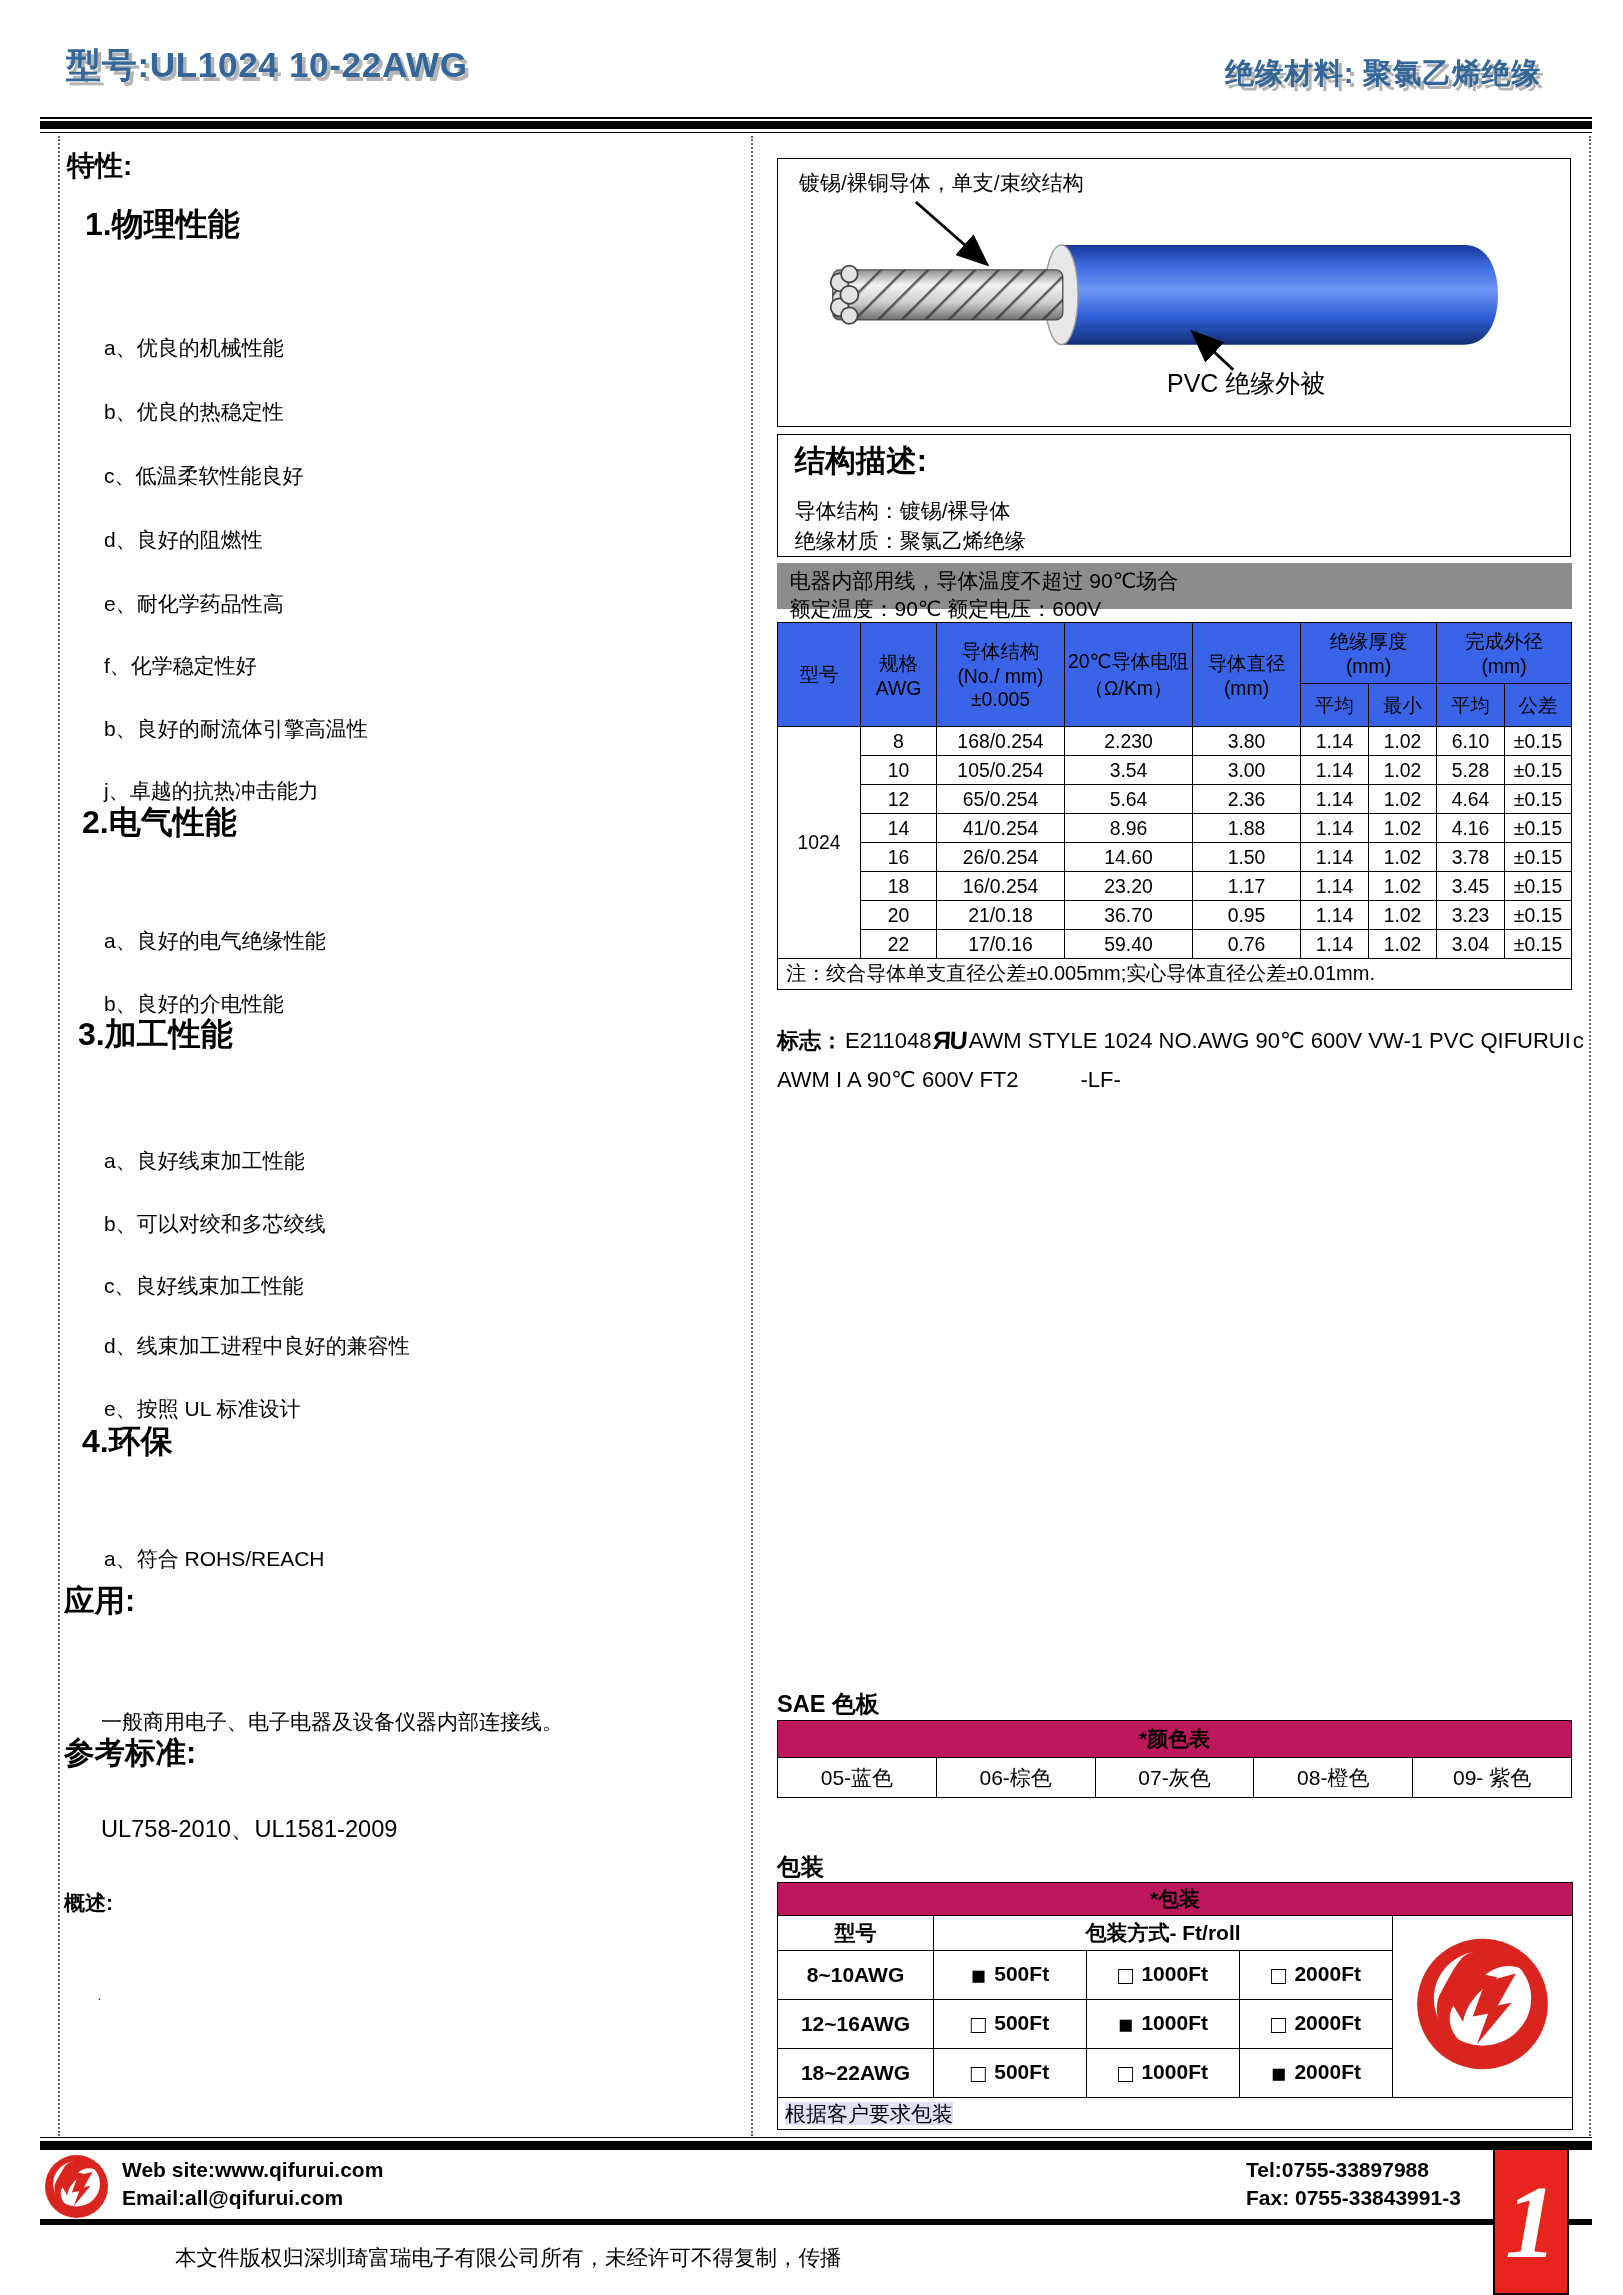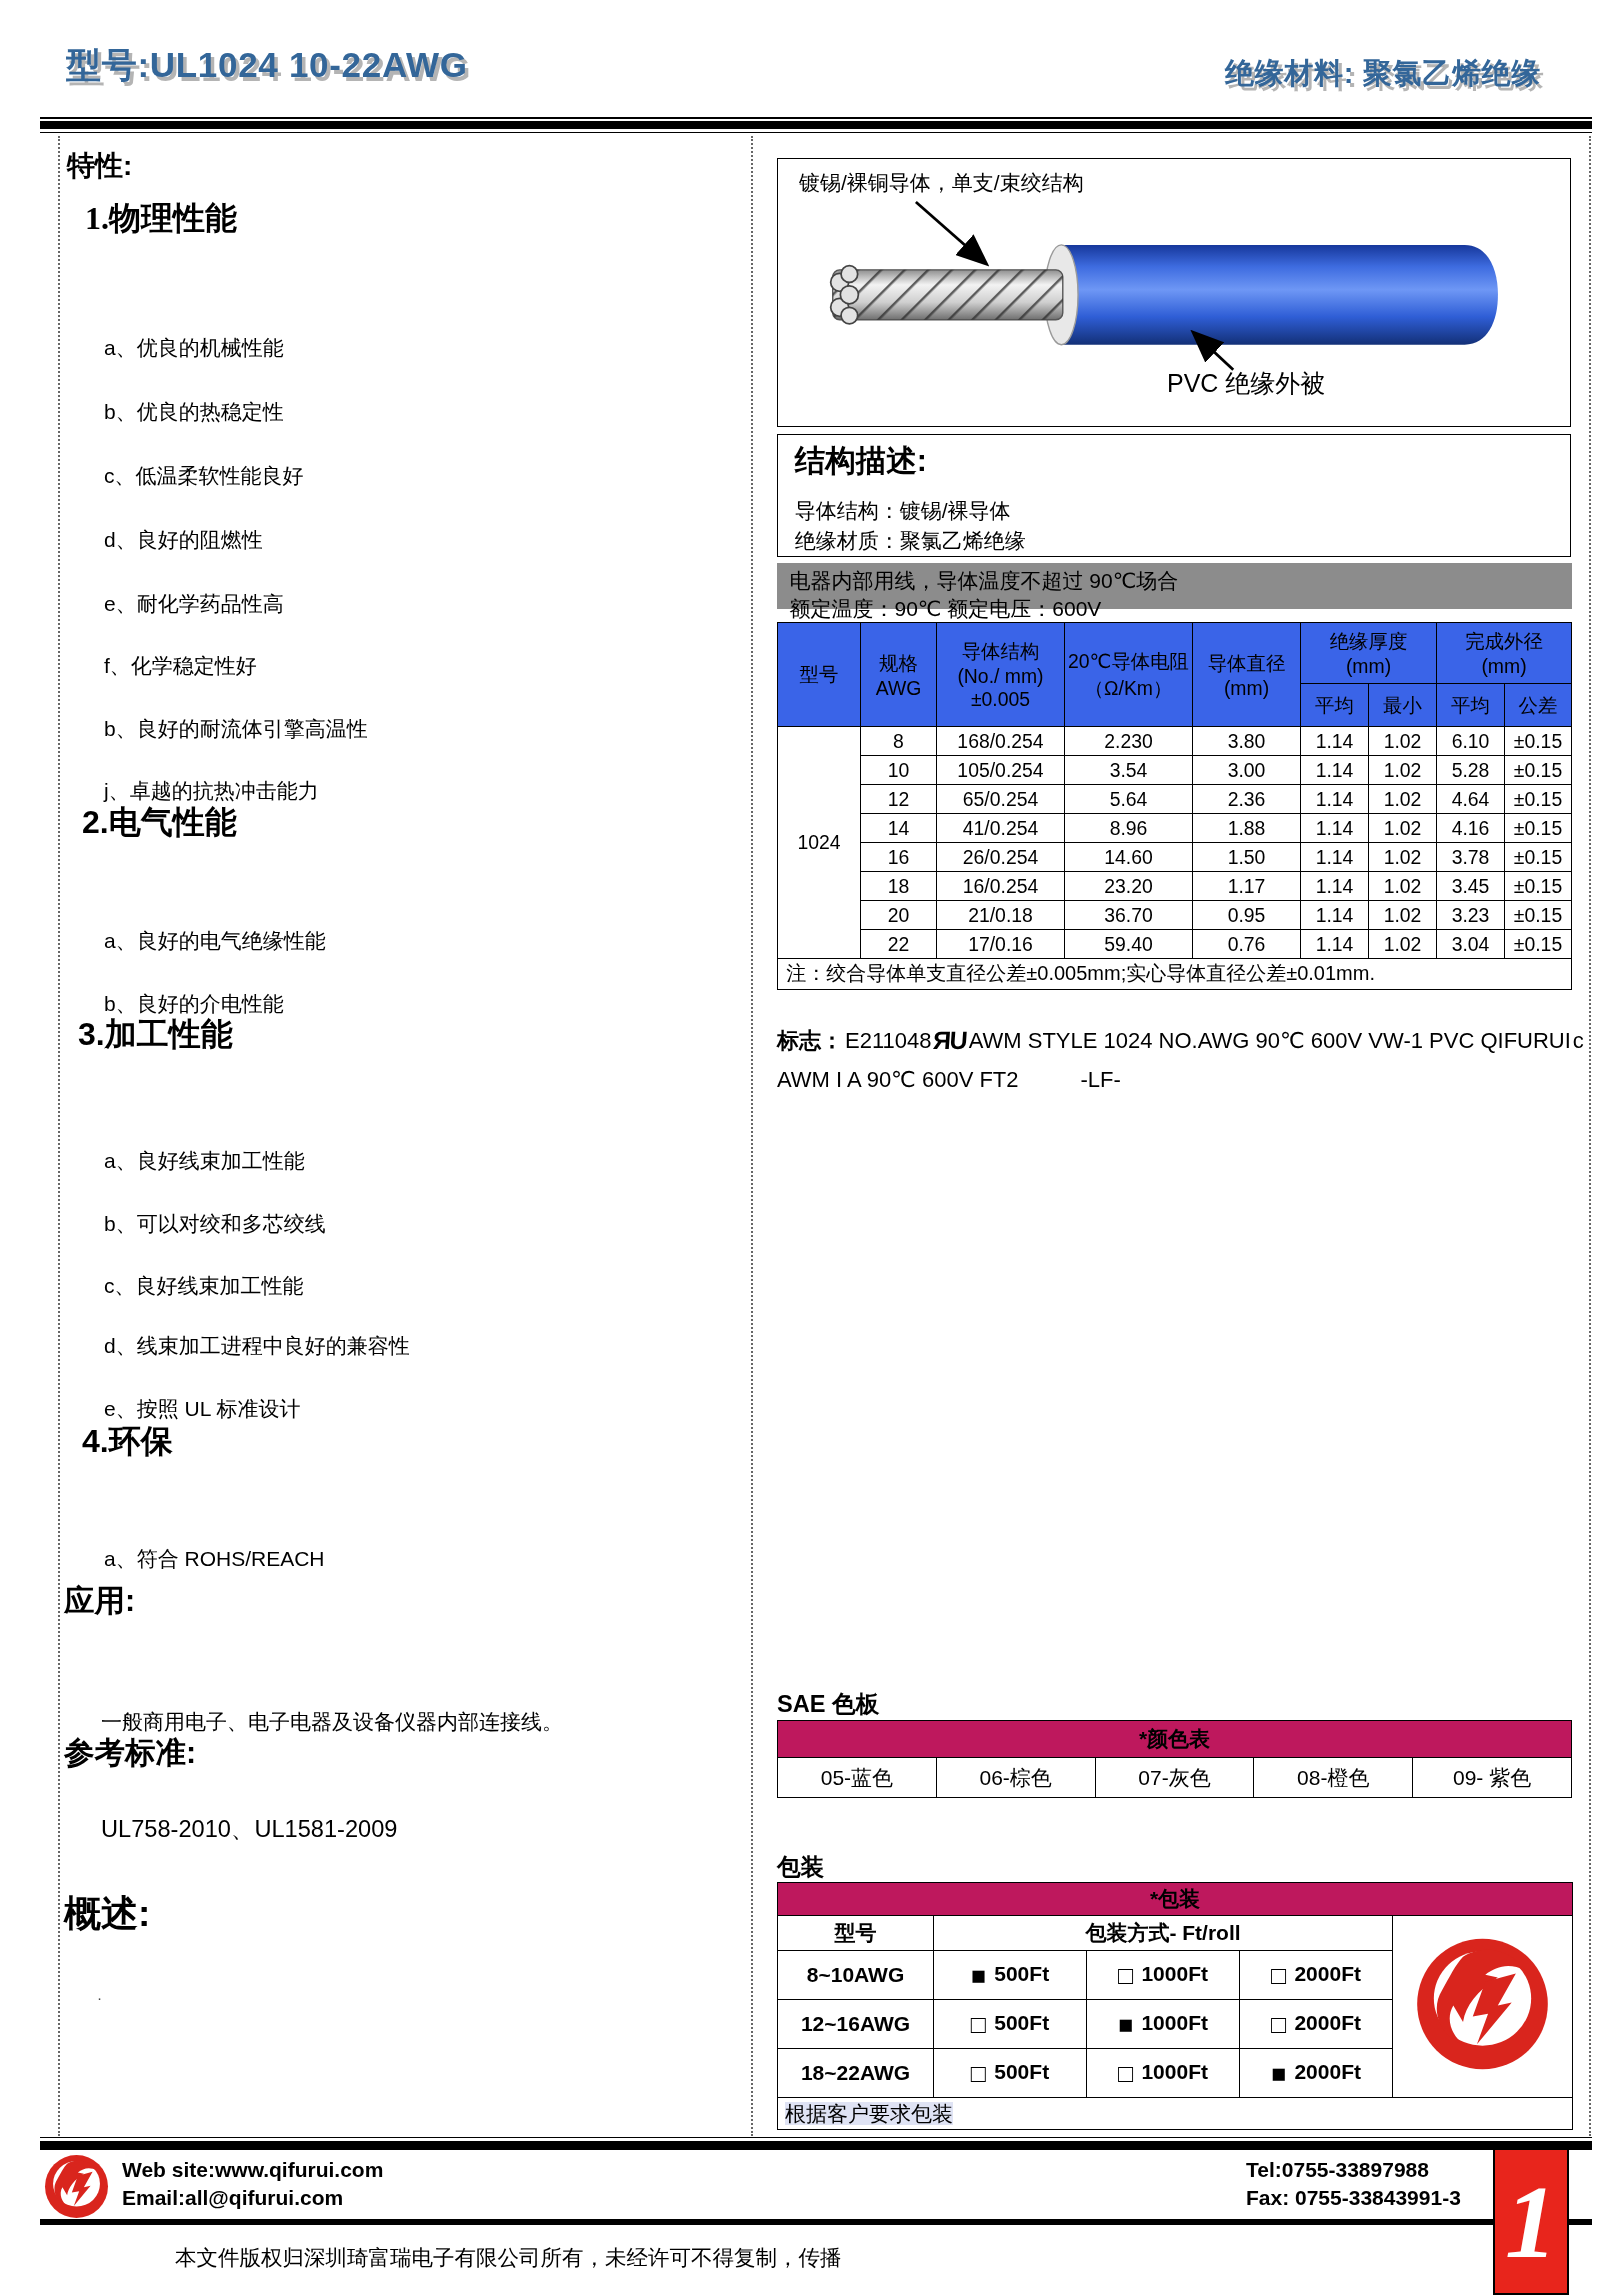--- a/index.html
+++ b/index.html
@@ -51,21 +51,21 @@
   <div class="abs rule" style="left:40px;right:31px;top:117px;height:2.1px;"></div>
   <div class="abs rule" style="left:40px;right:31px;top:121px;height:7.6px;"></div>
   <div class="abs rule" style="left:40px;right:31px;top:132px;height:1.4px;"></div>
 
   <div class="abs vdot" style="left:58px;top:136px;height:2000px;"></div>
   <div class="abs vdot" style="left:751px;top:136px;height:2000px;"></div>
   <div class="abs vdot" style="left:1589px;top:136px;height:2000px;"></div>
 
   <div class="abs sec-title" style="left:67px;top:147px;">特性:</div>
 
-  <div class="abs sec-head" style="left:85px;top:197px;font-family:Liberation Serif, serif;">1.物理性能</div>
+  <div class="abs sec-head" style="left:85px;top:203px;">1.物理性能</div>
   <div class="abs feat-item" style="left:104px;top:286px;">a、优良的机械性能</div>
   <div class="abs feat-item" style="left:104px;top:350px;">b、优良的热稳定性</div>
   <div class="abs feat-item" style="left:104px;top:414px;">c、低温柔软性能良好</div>
   <div class="abs feat-item" style="left:104px;top:478px;">d、良好的阻燃性</div>
   <div class="abs feat-item" style="left:104px;top:542px;">e、耐化学药品性高</div>
   <div class="abs feat-item" style="left:104px;top:604px;">f、化学稳定性好</div>
   <div class="abs feat-item" style="left:104px;top:667px;">b、良好的耐流体引擎高温性</div>
   <div class="abs feat-item" style="left:104px;top:729px;">j、卓越的抗热冲击能力</div>
 
   <div class="abs sec-head" style="left:82px;top:801px;">2.电气性能</div>
@@ -81,21 +81,21 @@
 
   <div class="abs sec-head" style="left:82px;top:1420px;">4.环保</div>
   <div class="abs feat-item" style="left:104px;top:1497px;">a、符合 ROHS/REACH</div>
 
   <div class="abs sec-title" style="left:64px;top:1581px;font-size:30.5px;">应用:</div>
   <div class="abs feat-item" style="left:101px;top:1660px;">一般商用电子、电子电器及设备仪器内部连接线。</div>
 
   <div class="abs sec-title" style="left:64px;top:1733px;font-size:30.5px;">参考标准:</div>
   <div class="abs" style="left:101px;top:1813px;font-size:23.6px;">UL758-2010、UL1581-2009</div>
 
-  <div class="abs sec-title" style="left:64px;top:1889px;font-size:37px;">概述:</div>
+  <div class="abs sec-title" style="left:64px;top:1889px;font-size:21px;">概述:</div>
   <div class="abs" style="left:97px;top:1989px;font-size:15.3px;color:#444;">·</div>
 
   <div class="abs box" style="left:777px;top:158px;width:792px;height:267px;">
     <svg class="abs" style="left:0;top:0;" width="792" height="264" viewBox="0 0 1141 381">
       <defs>
         <linearGradient id="condGrad" x1="0" y1="0" x2="0" y2="1">
           <stop offset="0" stop-color="#8f8f8f"></stop>
             <stop offset="0.3" stop-color="#f3f3f3"></stop>
           <stop offset="0.65" stop-color="#cfcfcf"></stop>
             <stop offset="1" stop-color="#6f6f6f"></stop>

